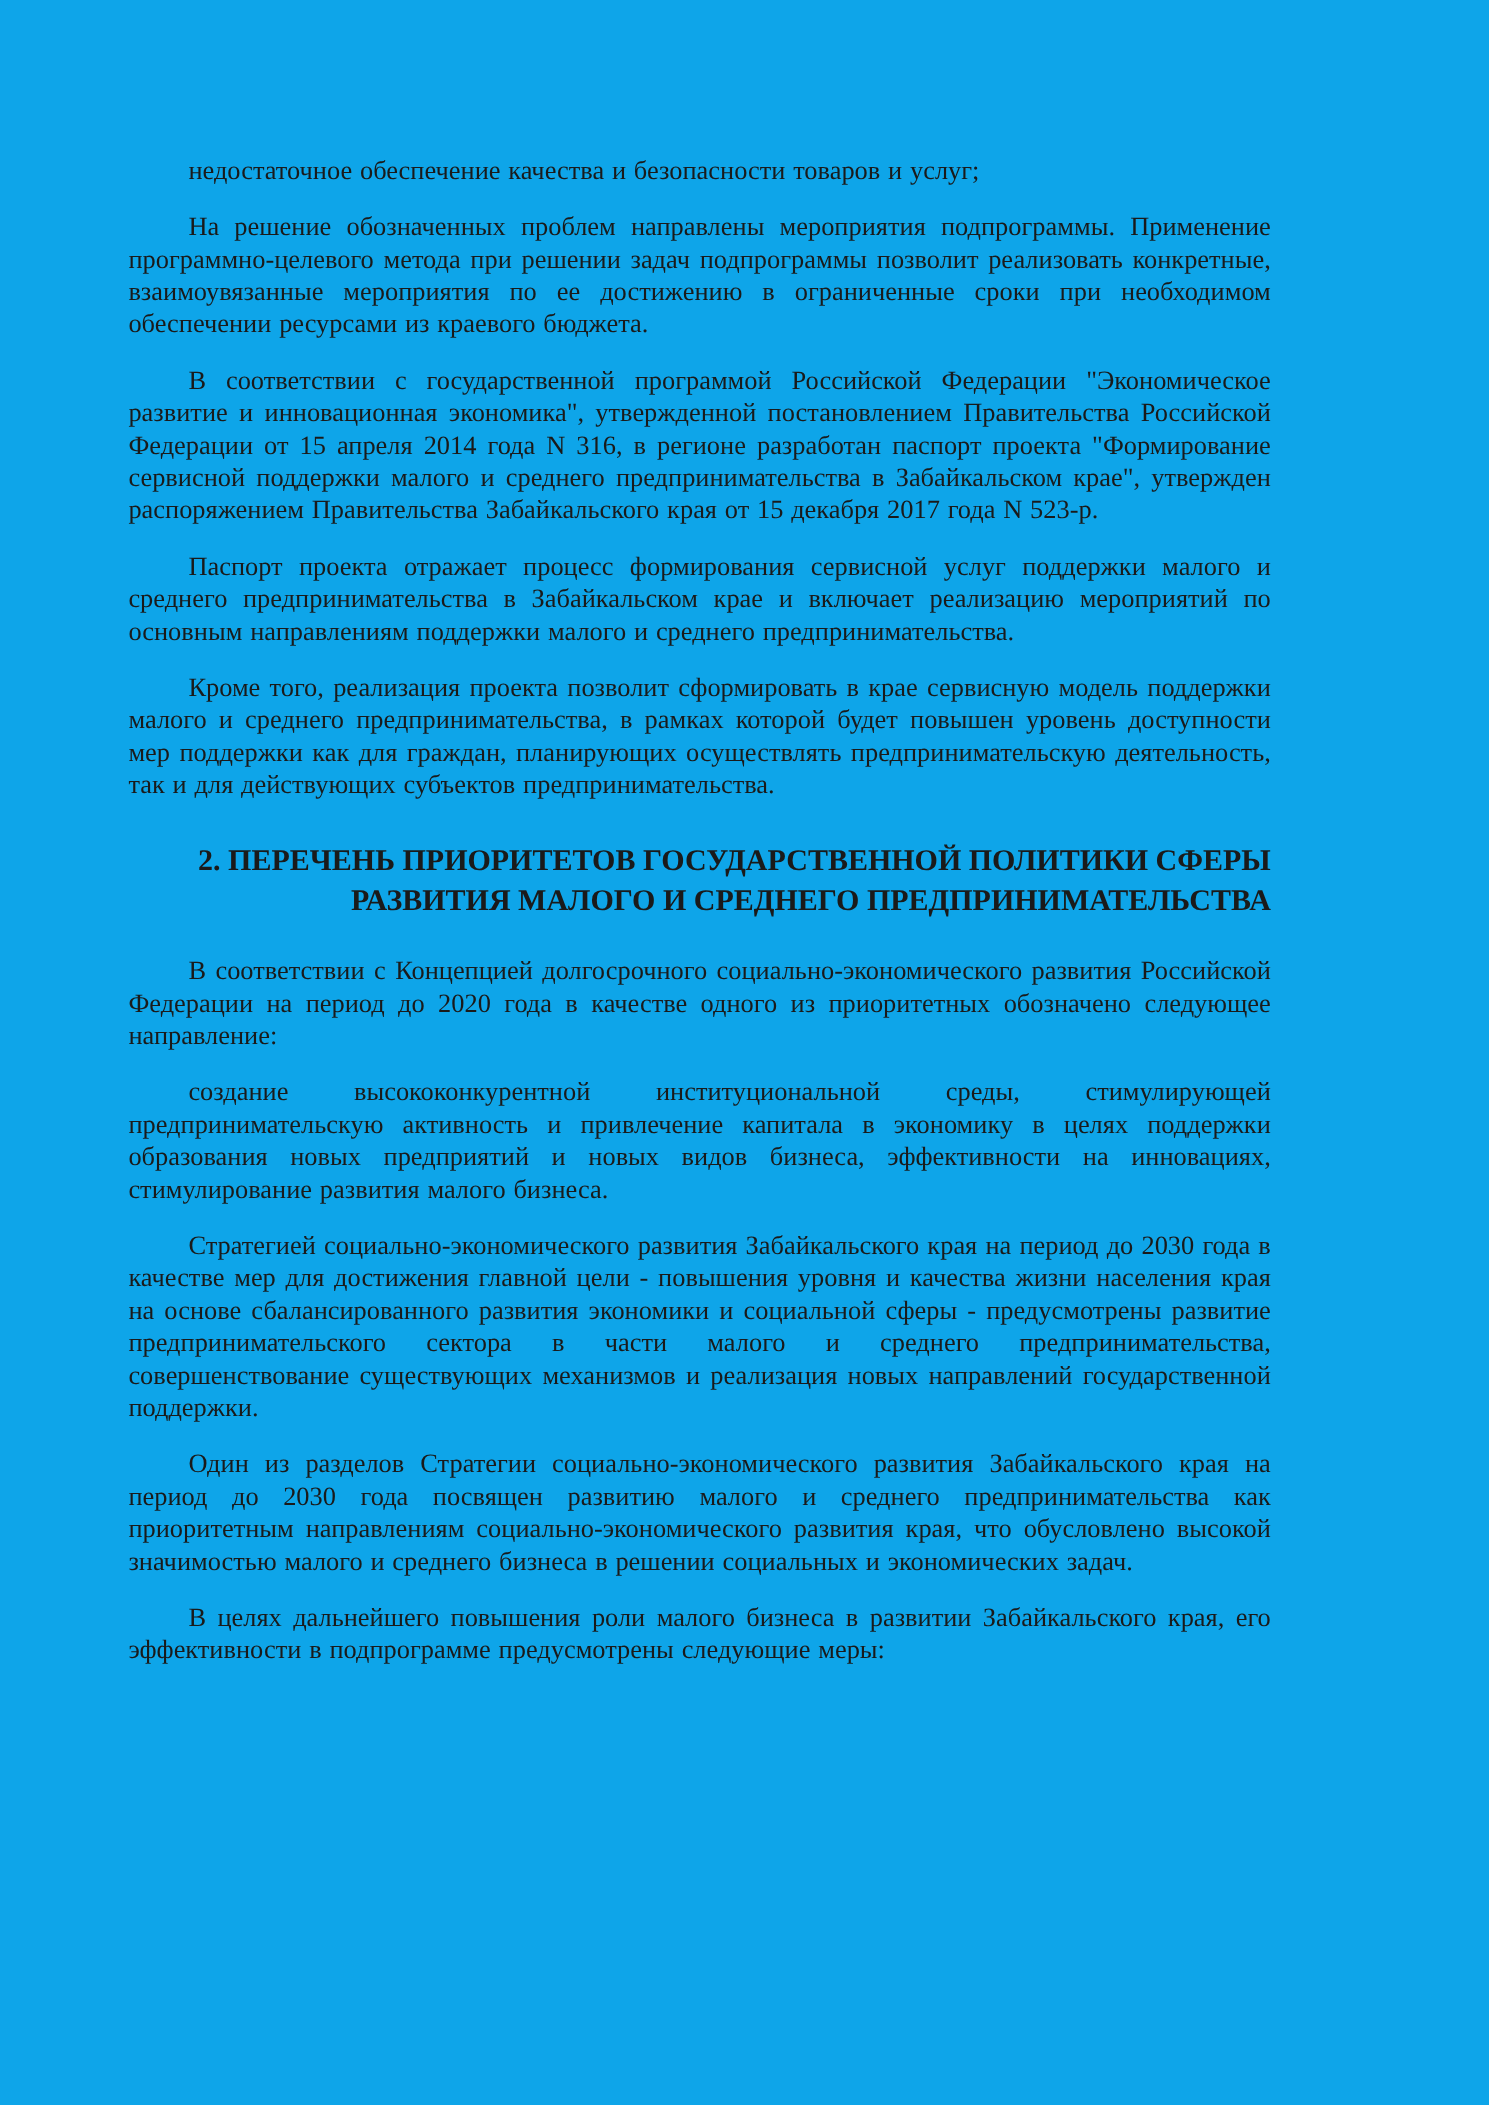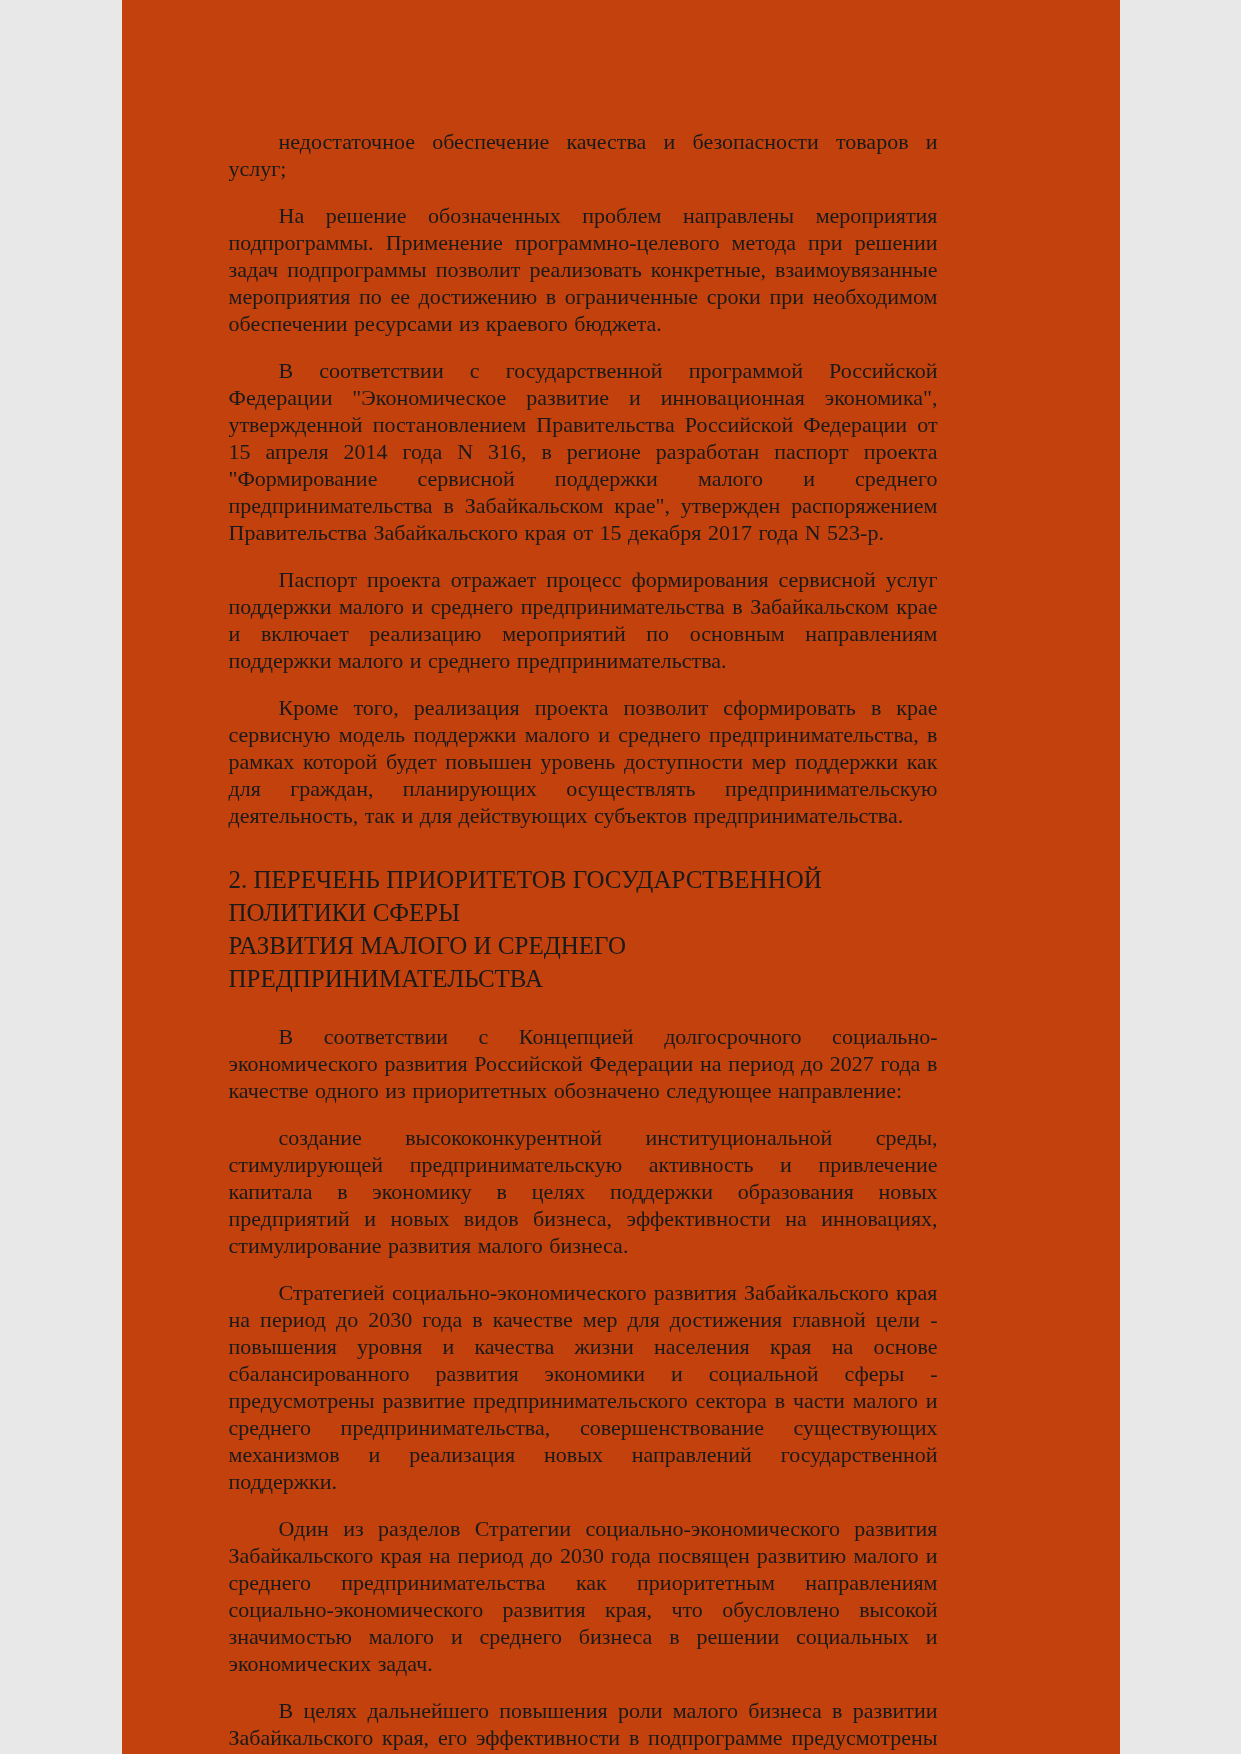--- a/index.html
+++ b/index.html
@@ -2,44 +2,44 @@
 <html><head>
 <meta charset="utf-8">
 <style>
   html, body {
     margin: 0;
     padding: 0;
     background: #e8e8e8;
   }
   .page {
     position: relative;
-    width: 998px;
+    width: 1241px;
     height: 1754px;
     margin: 0 auto;
-    background: #c2410c;
+    background: #0ea5e9;
     box-sizing: border-box;
     padding: 128px 182px 60px 107px;
     overflow: hidden;
     font-family: "Liberation Serif", "DejaVu Serif", serif;
     font-size: 22px;
     line-height: 27px;
     color: #1a1a1a;
   }
   .para {
     margin: 0 0 20px 0;
     text-align: justify;
     text-indent: 50px;
     word-spacing: 1px;
   }
   .heading {
     margin: 34px 0 28px 0;
     font-size: 25px;
     line-height: 33px;
-    font-weight: normal;
-    text-align: left;
+    font-weight: bold;
+    text-align: right;
     text-indent: 0;
   }
   .heading-line {
     display: block;
   }
 </style>
 </head>
 <body>
 
 <div class="page">
@@ -48,19 +48,19 @@
   <p class="para">На решение обозначенных проблем направлены мероприятия подпрограммы. Применение программно-целевого метода при решении задач подпрограммы позволит реализовать конкретные, взаимоувязанные мероприятия по ее достижению в ограниченные сроки при необходимом обеспечении ресурсами из краевого бюджета.</p>
   <p class="para">В соответствии с государственной программой Российской Федерации "Экономическое развитие и инновационная экономика", утвержденной постановлением Правительства Российской Федерации от 15 апреля 2014 года N 316, в регионе разработан паспорт проекта "Формирование сервисной поддержки малого и среднего предпринимательства в Забайкальском крае", утвержден распоряжением Правительства Забайкальского края от 15 декабря 2017 года N 523-р.</p>
   <p class="para">Паспорт проекта отражает процесс формирования сервисной услуг поддержки малого и среднего предпринимательства в Забайкальском крае и включает реализацию мероприятий по основным направлениям поддержки малого и среднего предпринимательства.</p>
   <p class="para">Кроме того, реализация проекта позволит сформировать в крае сервисную модель поддержки малого и среднего предпринимательства, в рамках которой будет повышен уровень доступности мер поддержки как для граждан, планирующих осуществлять предпринимательскую деятельность, так и для действующих субъектов предпринимательства.</p>
 
   <h2 class="heading">
     <span class="heading-line">2. ПЕРЕЧЕНЬ ПРИОРИТЕТОВ ГОСУДАРСТВЕННОЙ ПОЛИТИКИ СФЕРЫ</span>
     <span class="heading-line">РАЗВИТИЯ МАЛОГО И СРЕДНЕГО ПРЕДПРИНИМАТЕЛЬСТВА</span>
   </h2>
 
-  <p class="para">В соответствии с Концепцией долгосрочного социально-экономического развития Российской Федерации на период до 2027 года в качестве одного из приоритетных обозначено следующее направление:</p>
+  <p class="para">В соответствии с Концепцией долгосрочного социально-экономического развития Российской Федерации на период до 2020 года в качестве одного из приоритетных обозначено следующее направление:</p>
   <p class="para">создание высококонкурентной институциональной среды, стимулирующей предпринимательскую активность и привлечение капитала в экономику в целях поддержки образования новых предприятий и новых видов бизнеса, эффективности на инновациях, стимулирование развития малого бизнеса.</p>
   <p class="para">Стратегией социально-экономического развития Забайкальского края на период до 2030 года в качестве мер для достижения главной цели - повышения уровня и качества жизни населения края на основе сбалансированного развития экономики и социальной сферы - предусмотрены развитие предпринимательского сектора в части малого и среднего предпринимательства, совершенствование существующих механизмов и реализация новых направлений государственной поддержки.</p>
   <p class="para">Один из разделов Стратегии социально-экономического развития Забайкальского края на период до 2030 года посвящен развитию малого и среднего предпринимательства как приоритетным направлениям социально-экономического развития края, что обусловлено высокой значимостью малого и среднего бизнеса в решении социальных и экономических задач.</p>
   <p class="para">В целях дальнейшего повышения роли малого бизнеса в развитии Забайкальского края, его эффективности в подпрограмме предусмотрены следующие меры:</p>
 
 </div>
 
 </body></html>

